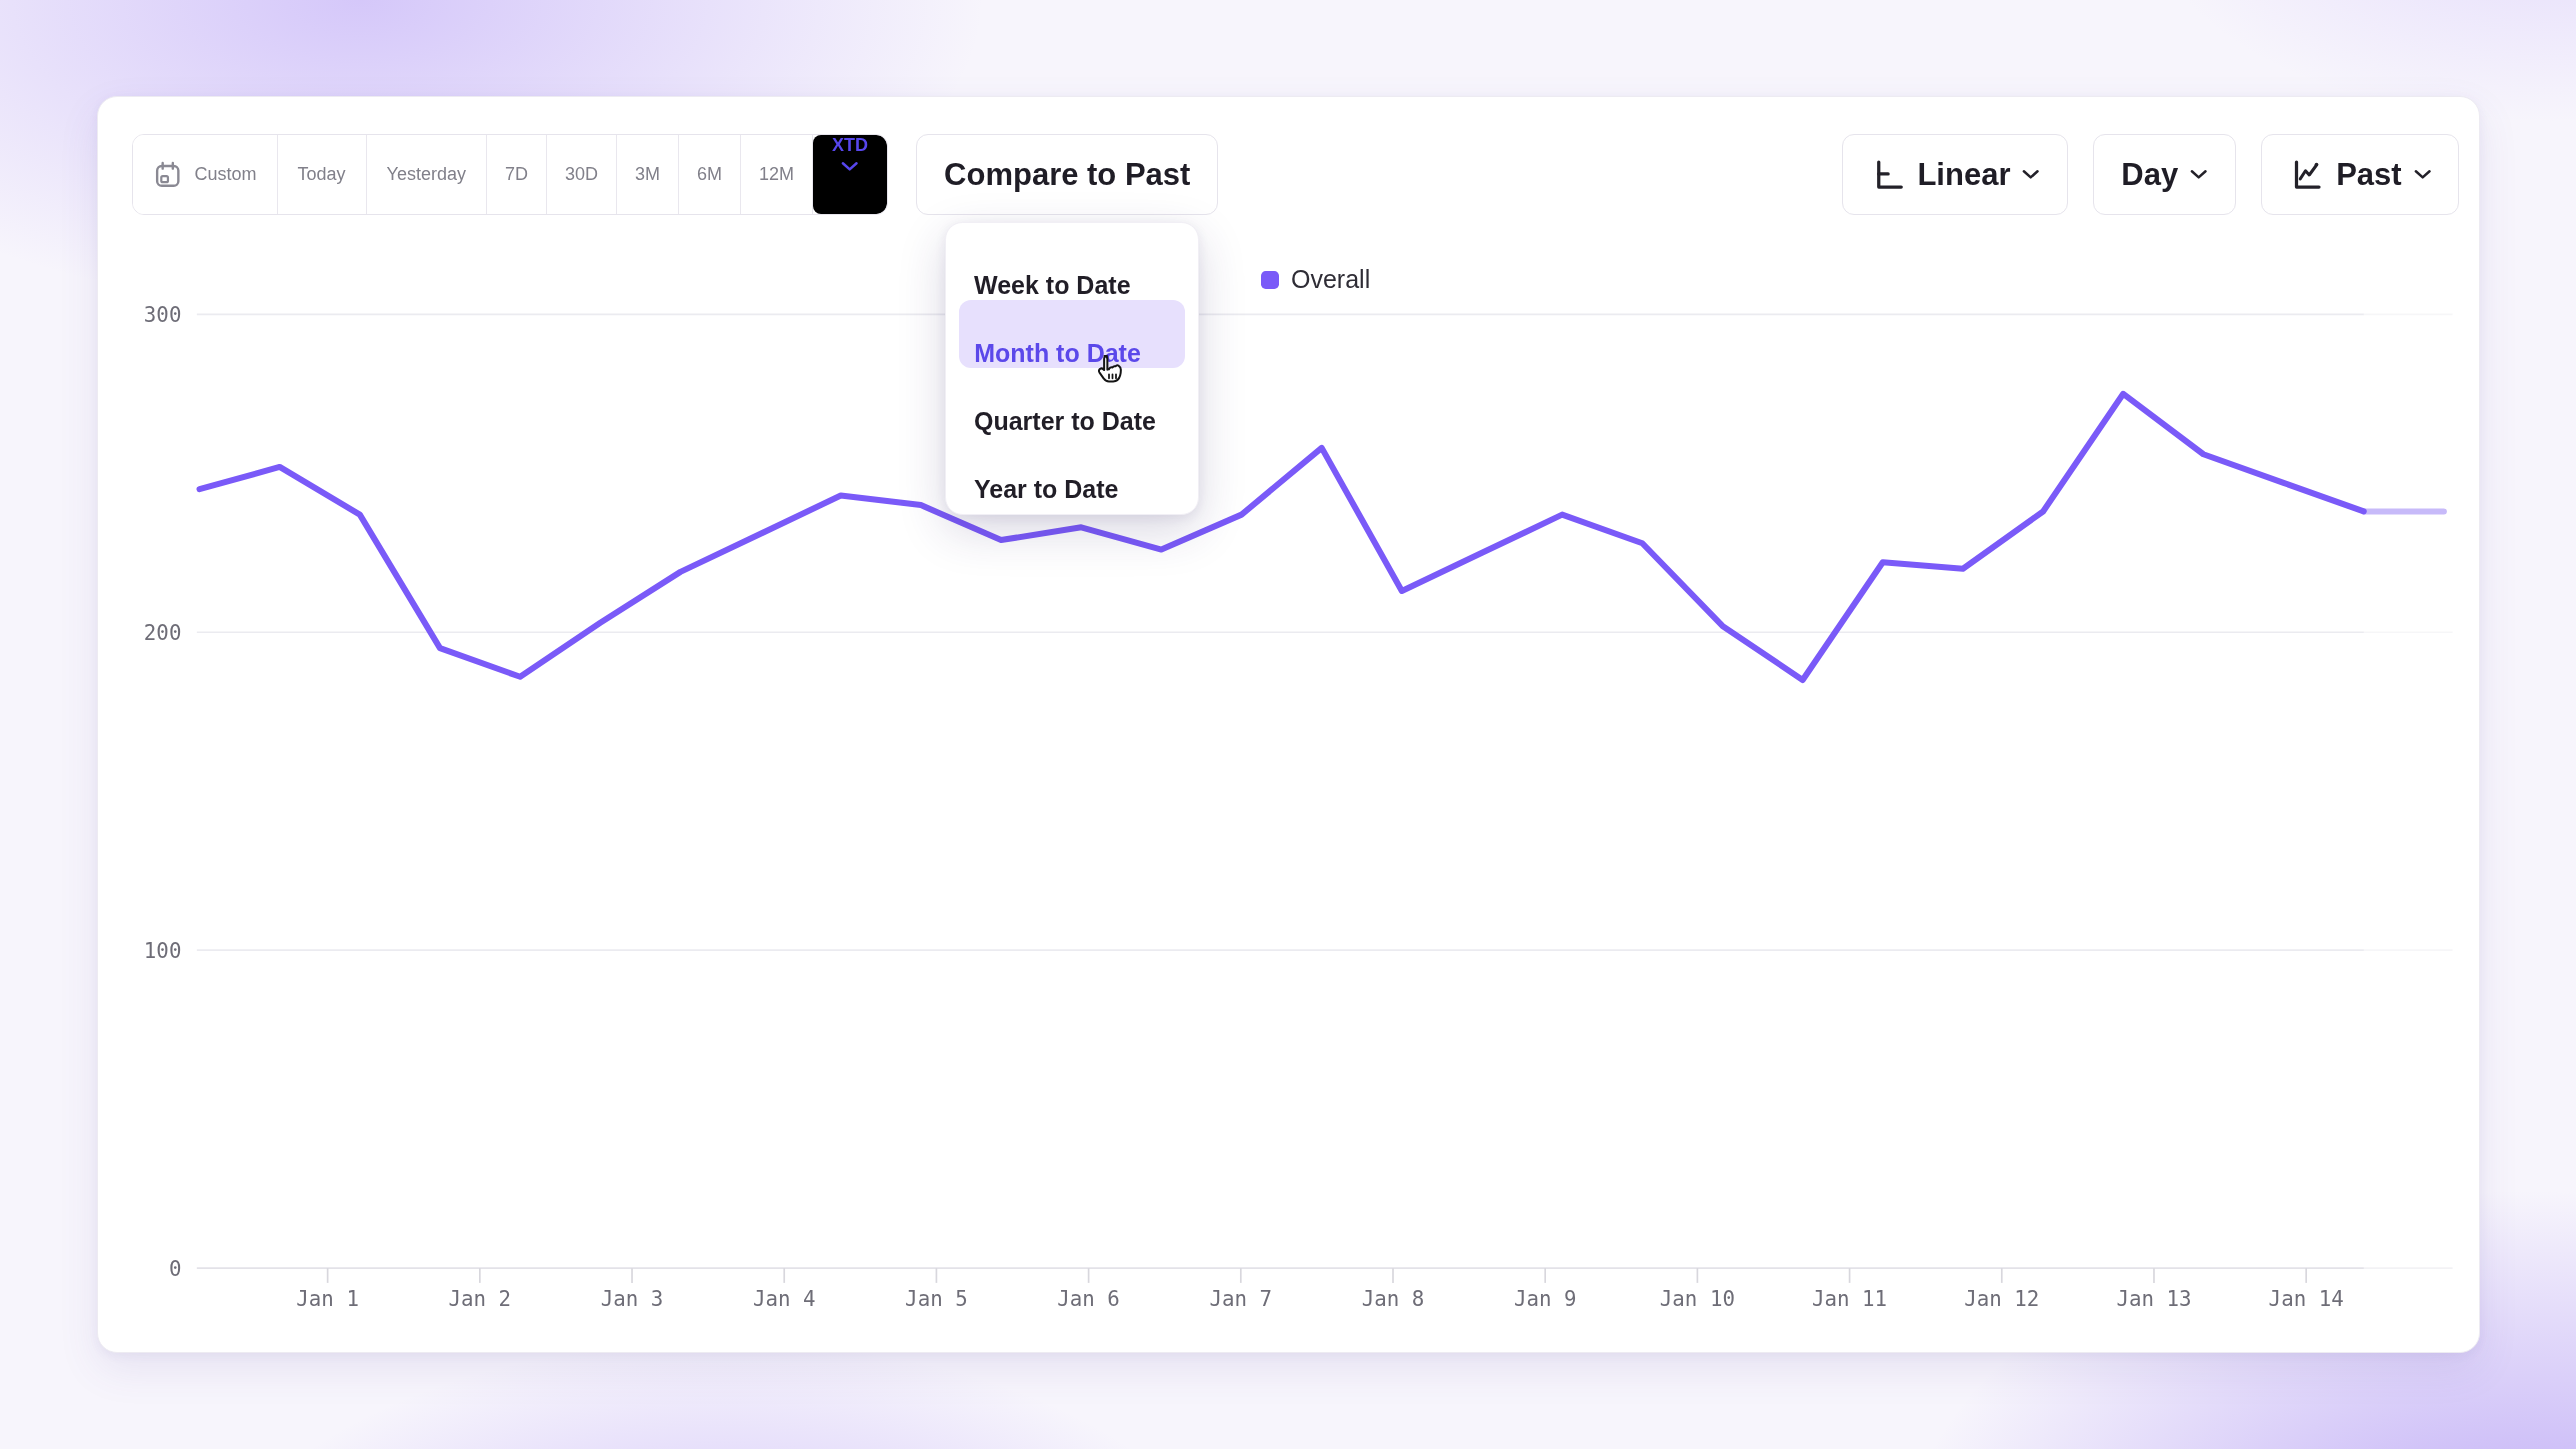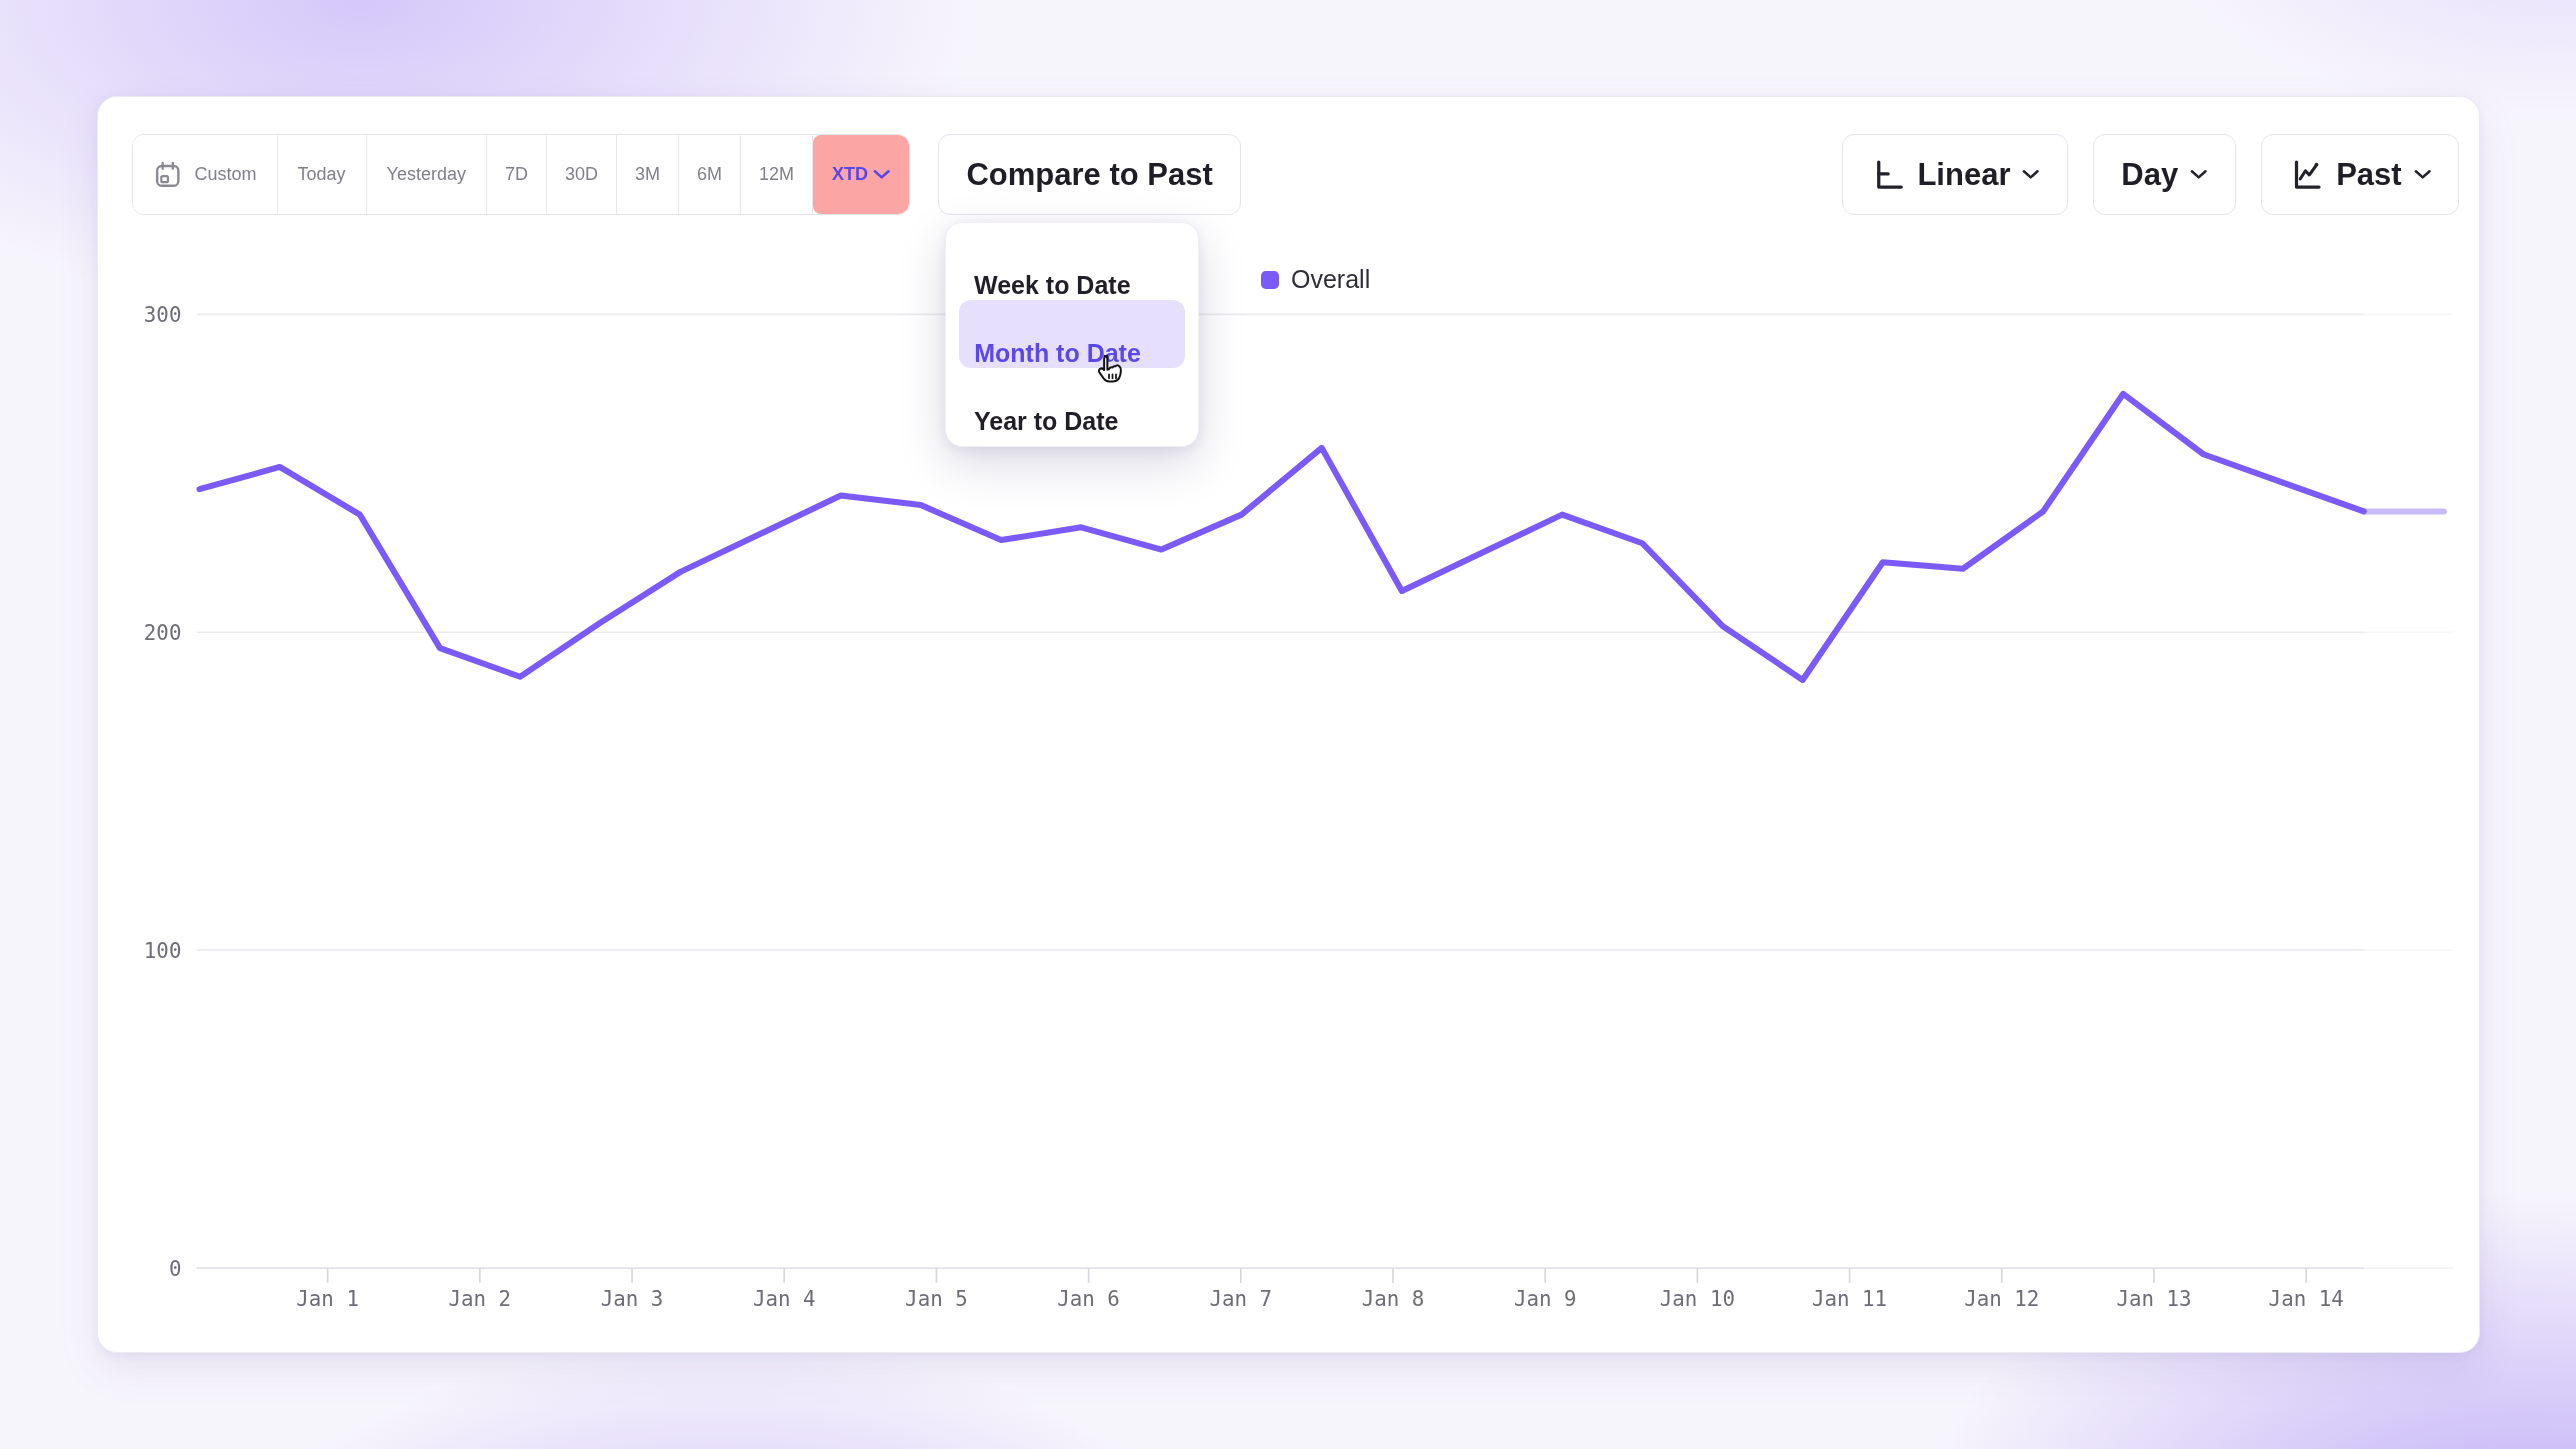--- a/index.html
+++ b/index.html
@@ -26,22 +26,22 @@
     border:1.3px solid #e6e4ec; border-radius:12px; background:#fff; overflow:hidden;
   }
   .preset {
     display:flex; align-items:center; gap:12px; padding:0 20px;
     background:#fff; border:none; border-right:1.3px solid #e9e7ee;
     font-family:inherit; font-size:18px; color:#81808a; font-weight:400; cursor:pointer; white-space:nowrap;
   }
   .preset:last-child { border-right:none; }
   .preset.small { padding:0 18px; }
   .preset.selected {
-    background:#fca5a5; color:#5746ec; font-weight:700; border-right:none;
-    border-radius:8px 10.7px 10.7px 8px; padding:0 19px; gap:5px;
+    background:#000000; color:#5746ec; font-weight:700; border-right:none;
+    border-radius:8px 10.7px 10.7px 8px; padding:0 19px; gap:5px;flex-direction:column;
   }
   .btn {
     display:flex; align-items:center; gap:12px; height:81px; padding:0 27px;
     background:#fff; border:1.3px solid #e6e4ec; border-radius:12px;
     font-family:inherit; font-size:31px; font-weight:700; color:#1f1d26; cursor:pointer; white-space:nowrap;
   }
   .right-cluster { margin-left:auto; display:flex; gap:25.5px; }
   .icon { display:inline-flex; flex:none; }
   
   .legend { position:absolute; left:1163px; top:168px; display:flex; align-items:center; gap:12px; }
@@ -207,20 +207,23 @@
     </svg>
 
   <div class="menu">
     <div class="menu-item">
         <span>Week to Date</span>
       </div>
     <div class="menu-item active">
         <span>Month to Date</span>
       </div>
     <div class="menu-item">
+        <span>Quarter to Date</span>
+      </div>
+    <div class="menu-item">
         <span>Year to Date</span>
       </div>
   </div>
 
   <div class="cursor">
     <svg width="35" height="39" viewBox="0 0 28 30" fill="none">
       <path d="M10 1.8c1.3 0 2.3 1 2.3 2.3v8.6l1.2-.25c.4-1.2 1.7-1.9 2.9-1.5.5-.8 1.5-1.2 2.4-.9.6-.8 1.8-1 2.6-.4.9.6 1.7 1.2 1.7 3.1 0 .6-.1 2.8-.6 4.7-.6 2.2-2.2 4.7-5.6 4.7h-3.3c-1.7 0-3.3-.9-4.2-2.3l-3.5-5c-.6-.9-.4-2.1.5-2.7.8-.6 1.9-.5 2.6.2l.7.7V4.1c0-1.3 1-2.3 2.3-2.3z" fill="#ffffff" stroke="#141414" stroke-width="1.6" stroke-linejoin="round"></path>
       <path d="M13.6 16.4v3.2M16.4 16.4v3.2M19.2 16.4v3.2" stroke="#141414" stroke-width="1.4" stroke-linecap="round"></path>
     </svg>
   </div>

